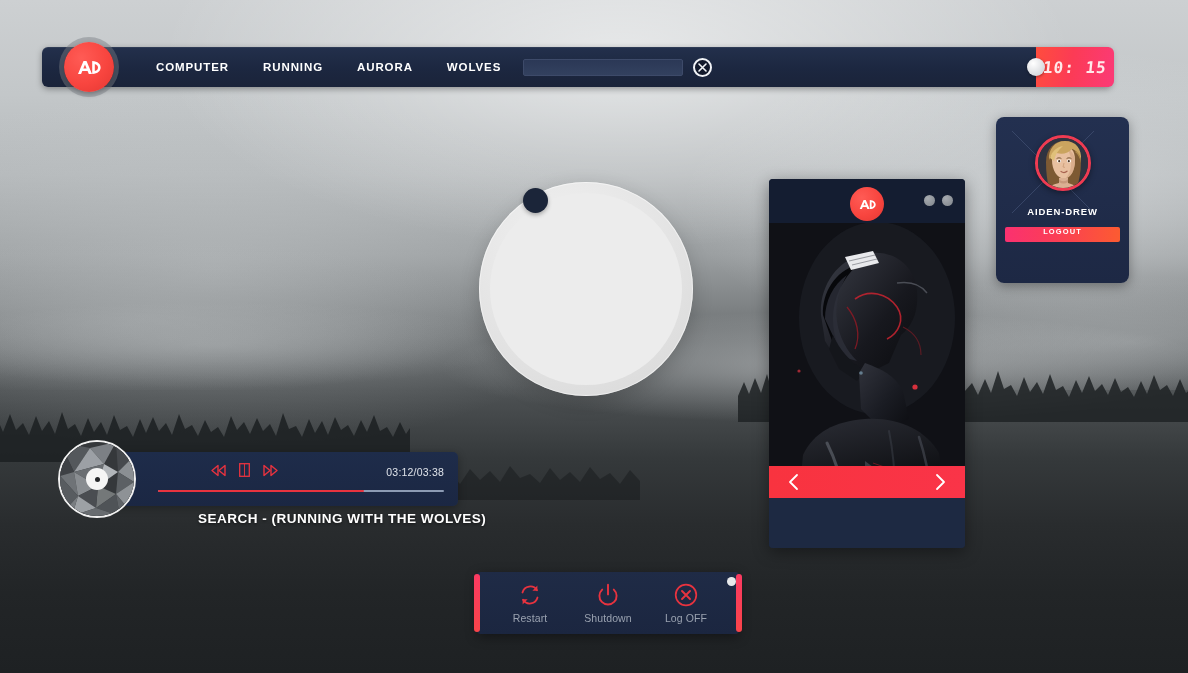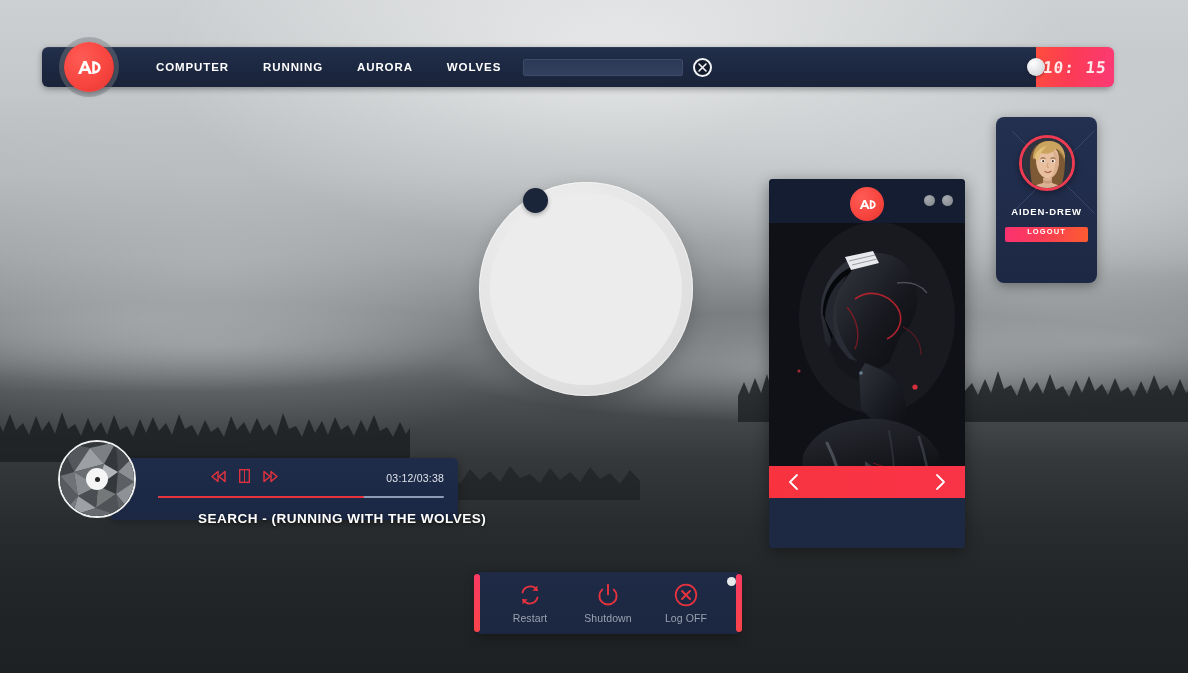--- a/index.html
+++ b/index.html
@@ -198,22 +198,22 @@
   #vinyl-center {
     position:absolute; left:50%; top:50%;
     transform: translate(-50%,-50%);
     width:22px; height:22px; border-radius:50%;
     background:#f5f5f5;
     display:flex; align-items:center; justify-content:center;
   }
   #vinyl-hole { width:5px; height:5px; border-radius:50%; background:#25272a; }
 
   #player-bar {
-    position:absolute; left:52px; top:23px;
-    width:348px; height:62px;
+    position:absolute; left:52px; top:17px;
+    width:348px; height:54px;
     background: linear-gradient(180deg, #1e2c4a 0%, #1b2743 100%);
     border-radius: 5px;
     box-shadow: 0 2px 8px rgba(0,0,0,0.3);
   }
   #player-controls {
     position:absolute; left:100px; top:11px;
     display:flex; align-items:center; gap:12px;
   }
   .ctrl { cursor:pointer; display:flex; }
   #player-time {
@@ -280,21 +280,21 @@
     background: linear-gradient(90deg, #f8333f 0%, #fa3448 100%);
     display:flex; align-items:center; justify-content:space-between;
     padding: 0 18px;
   }
   .media-arrow { cursor:pointer; display:flex; }
   #media-footer { height:50px; background:#1d2942; }
 
   
   #user-panel {
     position:absolute; left:996px; top:117px;
-    width:101px; height:166px;
+    width:133px; height:166px;
     background: linear-gradient(180deg,#233050 0%, #1d2844 100%);
     border-radius: 8px;
     box-shadow: 0 3px 12px rgba(0,0,0,0.35);
     overflow:hidden;
   }
   #user-cross { position:absolute; left:0; top:0; width:114px; height:110px; opacity:0.55; }
   #avatar-ring {
     position:absolute; left:50%; top:18px; transform:translateX(-50%);
     width:56px; height:56px; border-radius:50%;
     border: 3px solid #ef3b52;

